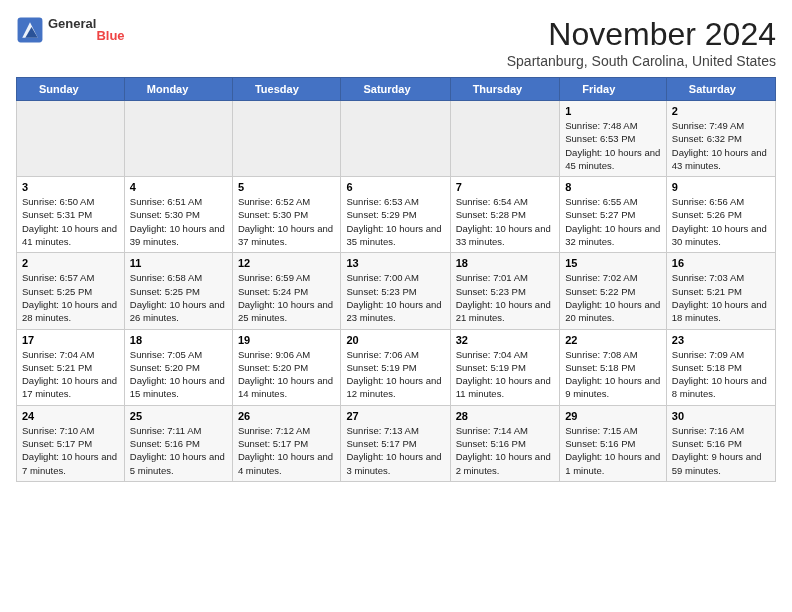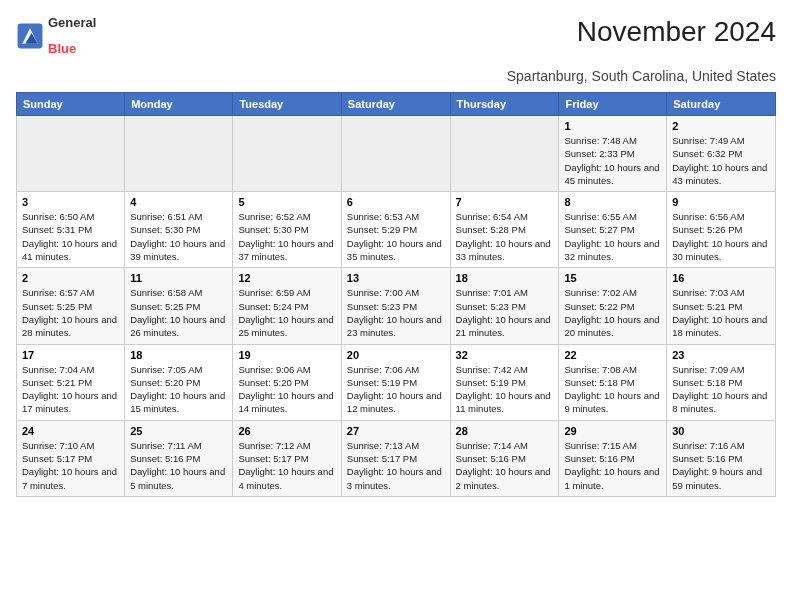--- a/index.html
+++ b/index.html
@@ -16,54 +16,53 @@
       justify-content: space-between;
       margin-bottom: 8px;
     }
     .logo {
       display: flex;
       align-items: center;
       gap: 4px;
     }
     .logo-text {
       display: flex;
-      flex-direction: column;
+      flex-direction: row;
       font-size: 13px;
       font-weight: bold;
       line-height: 1.1;
     }
     .logo-text span:first-child { color: #333; }
     .logo-text span:last-child { color: #ef4444; margin-top: 12px; }
     .logo-icon {
       width: 28px;
       height: 28px;
     }
     .title-area {
       text-align: right;
     }
     .month-title {
-      font-size: 28px;
+      font-size: 32px;
       font-weight: normal;
       color: #222;
     }
     .location-title {
       font-size: 14px;
       color: #444;
-      margin-top: 20px;
     }
     .calendar {
       width: 100%;
       border-collapse: collapse;
       font-size: 10.5px;
     }
     .calendar thead tr th {
       background: #4472c4;
       color: #fff;
       text-align: left;
-      padding: 5px 6px;
+      padding: 5px 22px;
       font-size: 11px;
       font-weight: bold;
       border: 1px solid #3a5fa0;
     }
     .calendar tbody tr td {
       border: 1px solid #ccc;
       vertical-align: top;
       padding: 4px 5px;
       width: 113px;
       min-height: 75px;
@@ -123,21 +122,21 @@
   <tbody id="calendar-body">
   <tr>
         <td class="empty"></td>
         <td class="empty"></td>
         <td class="empty"></td>
         <td class="empty"></td>
         <td class="empty"></td>
         <td>
           <span class="cell-number">1</span>
           <div class="cell-info">Sunrise: 7:48 AM
-Sunset: 2:33 PM
+Sunset: 6:53 PM
 Daylight: 10 hours and 45 minutes.</div>
         </td>
         <td>
           <span class="cell-number">2</span>
           <div class="cell-info">Sunrise: 7:49 AM
 Sunset: 6:32 PM
 Daylight: 10 hours and 43 minutes.</div>
         </td>
       </tr>
       <tr>
@@ -248,21 +247,21 @@
 Daylight: 10 hours and 14 minutes.</div>
         </td>
         <td>
           <span class="cell-number">20</span>
           <div class="cell-info">Sunrise: 7:06 AM
 Sunset: 5:19 PM
 Daylight: 10 hours and 12 minutes.</div>
         </td>
         <td>
           <span class="cell-number">32</span>
-          <div class="cell-info">Sunrise: 7:42 AM
+          <div class="cell-info">Sunrise: 7:04 AM
 Sunset: 5:19 PM
 Daylight: 10 hours and 11 minutes.</div>
         </td>
         <td>
           <span class="cell-number">22</span>
           <div class="cell-info">Sunrise: 7:08 AM
 Sunset: 5:18 PM
 Daylight: 10 hours and 9 minutes.</div>
         </td>
         <td>

